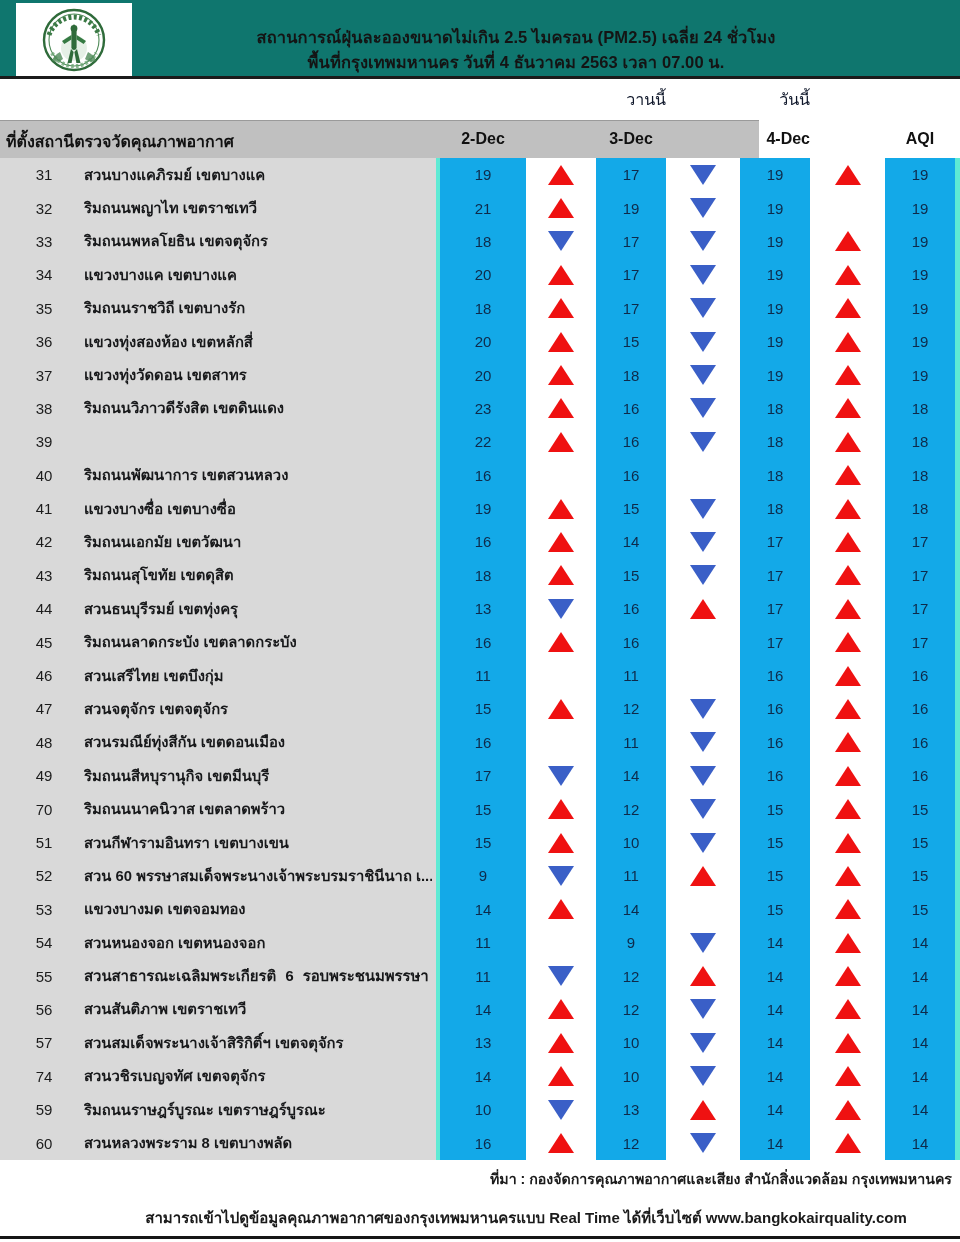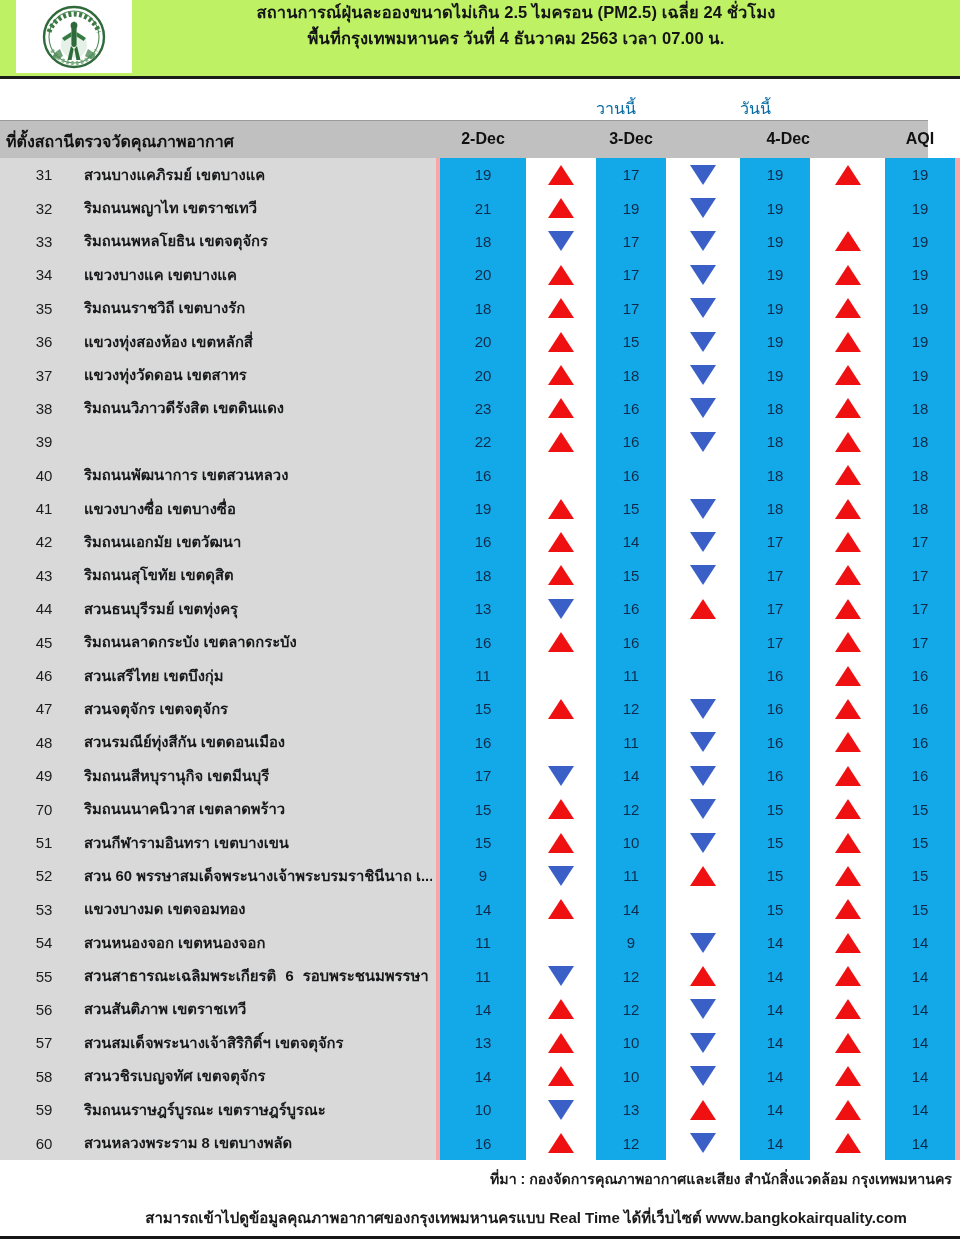--- a/index.html
+++ b/index.html
@@ -15,24 +15,24 @@
     height: 1242px;
     overflow: hidden;
     background: #ffffff;
   }
 
   
   .header-band {
     position: relative;
     width: 960px;
     height: 79px;
-    background: #bef264;
+    background: #0f766e;
     border-bottom: 3px solid #1b1b1b;
     display: flex;
-    align-items: flex-start;
+    align-items: flex-end;
   }
   .logo-box {
     width: 116px;
     height: 73px;
     margin-left: 16px;
     background: #ffffff;
     display: flex;
     align-items: center;
     justify-content: center;
     flex: 0 0 auto;
@@ -60,31 +60,30 @@
   
   .superhead {
     position: relative;
     width: 960px;
     height: 41px;
     background: #ffffff;
   }
   .superhead .sh-cell {
     position: absolute;
     top: 8px;
-    text-align: left;
+    text-align: right;
     font-size: 16px;
-    color: #0369a1;
+    color: #0f172a;
     font-weight: 400;
-    margin-top: 9px;
   }
 
   
   .colhead {
     position: relative;
-    width: 928px;
+    width: 759px;
     height: 38px;
     background: #c0c0c0;
     border-top: 1px solid #9a9a9a;
   }
   .colhead .ch-cell {
     position: absolute;
     top: 9px;
     font-size: 16px;
     font-weight: 700;
     color: #111111;
@@ -94,21 +93,21 @@
     top: 8px !important;
     text-align: left;
     font-size: 16.5px;
   }
   .ch-date { text-align: center; }
 
   
   .tbody {
     position: relative;
     width: 960px;
-    background: #fca5a5;
+    background: #5eead4;
   }
   .row {
     position: relative;
     height: 33.4px;
     width: 960px;
   }
   .row .namebg {
     position: absolute;
     left: 0; top: 0;
     width: 436px; height: 100%;
@@ -726,21 +725,21 @@
           <div class="tri down"></div>
         </div>
         <div class="cell-val c-d3">14</div>
         <div class="cell-arrow c-a3">
           <div class="tri up"></div>
         </div>
         <div class="cell-val c-aqi">14</div>
       </div>
       <div class="row">
         <div class="namebg"></div>
-        <div class="idx">58</div>
+        <div class="idx">74</div>
         <div class="sname">สวนวชิรเบญจทัศ เขตจตุจักร</div>
         <div class="cell-val c-d1">14</div>
         <div class="cell-arrow c-a1">
           <div class="tri up"></div>
         </div>
         <div class="cell-val c-d2">10</div>
         <div class="cell-arrow c-a2">
           <div class="tri down"></div>
         </div>
         <div class="cell-val c-d3">14</div>

